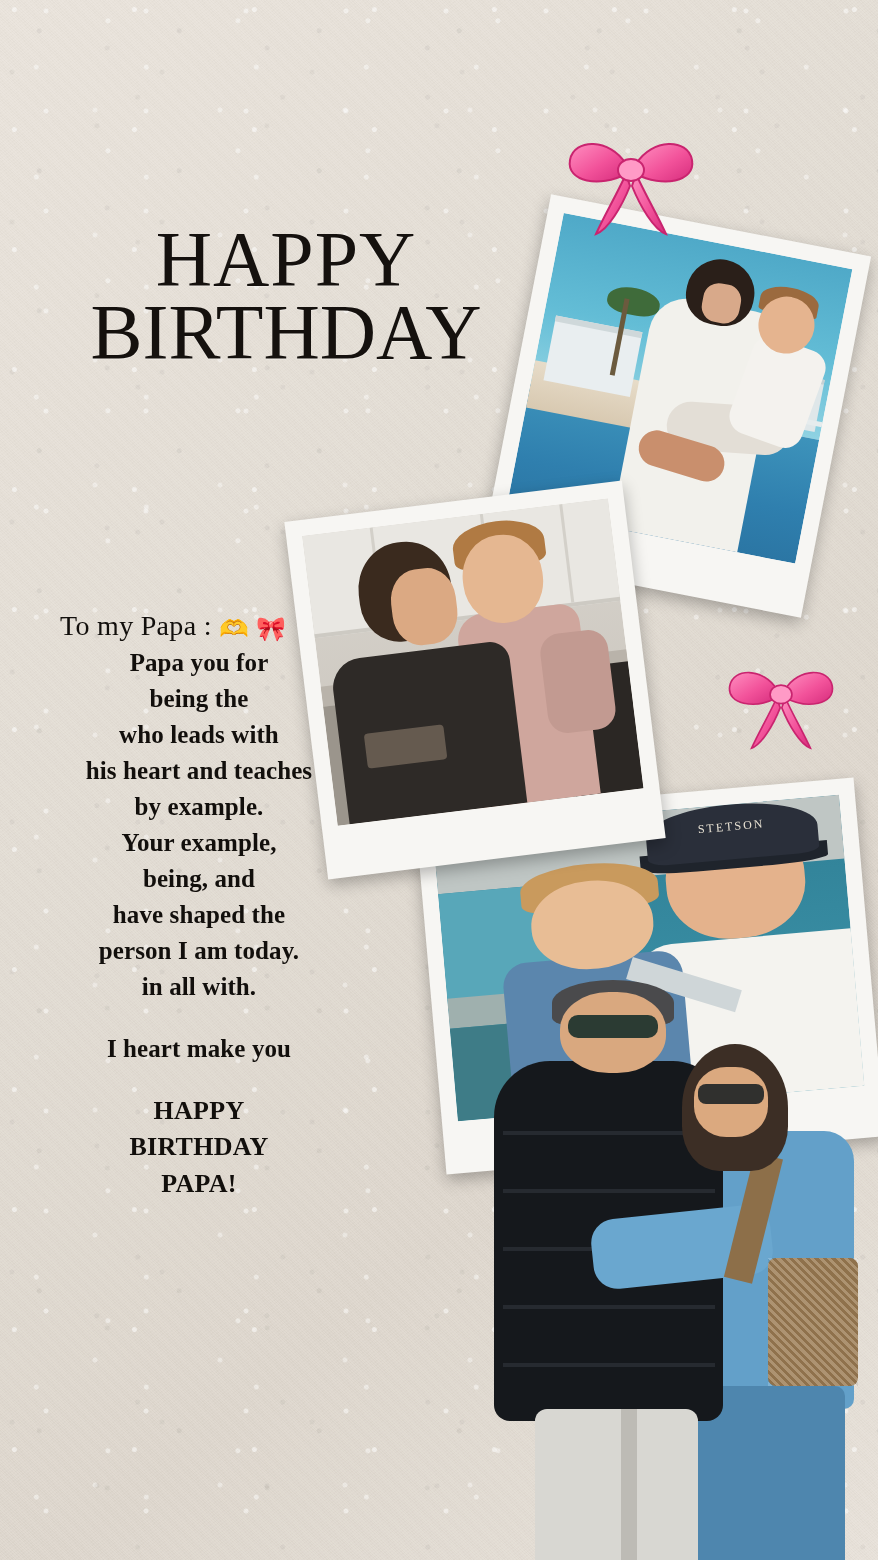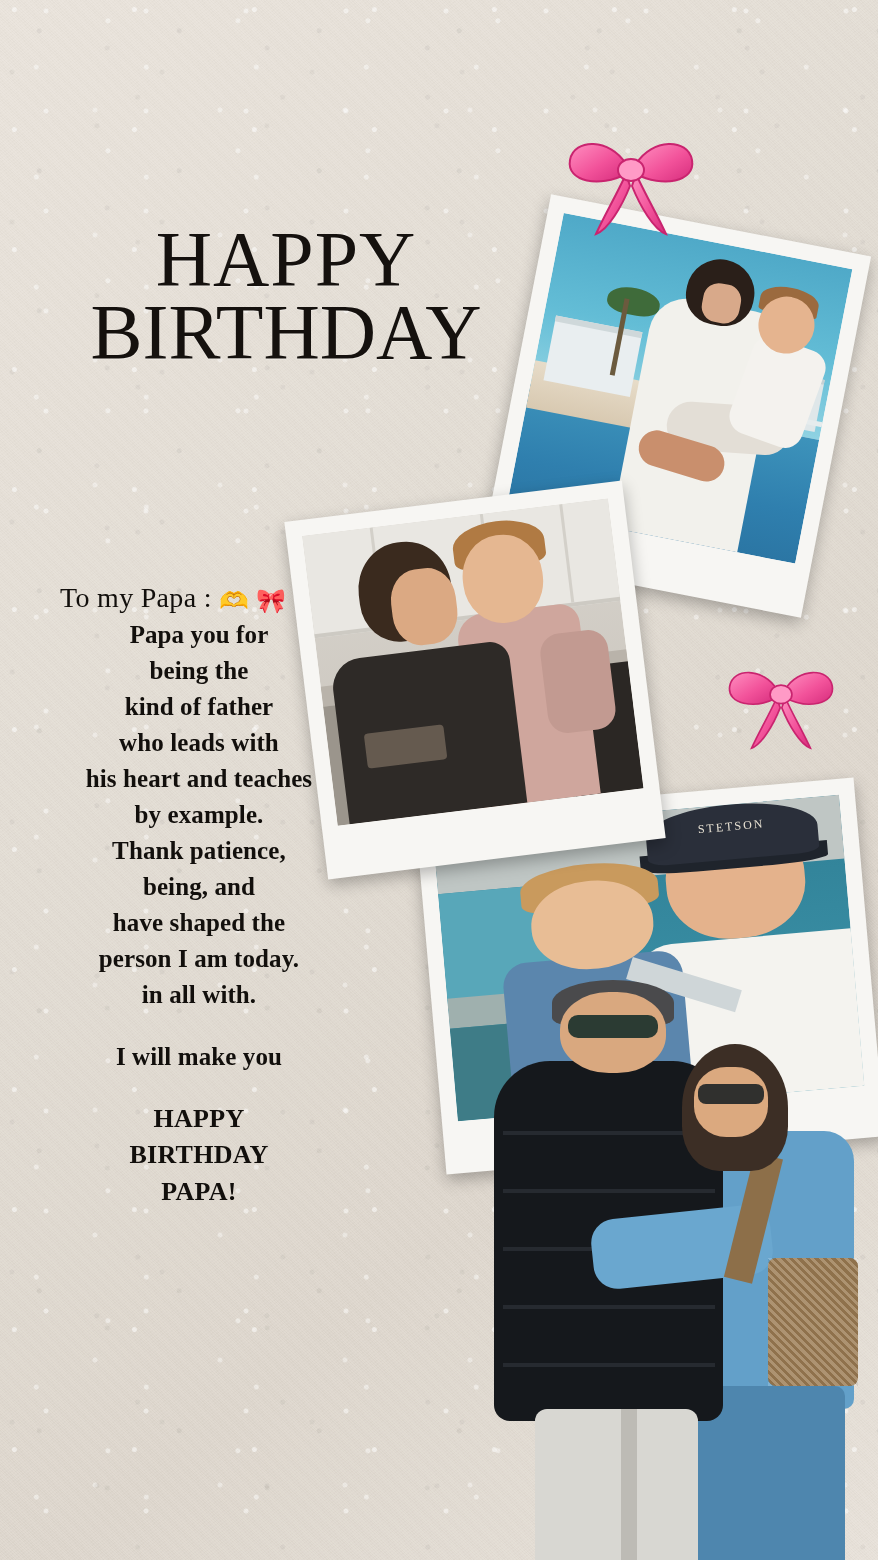--- a/index.html
+++ b/index.html
@@ -58,21 +58,21 @@
     font-weight: 400;
     text-shadow: 0 1px 0 rgba(255,255,255,0.35);
   }
   .headline .l1, .headline .l2, .headline .l3 { display: block; }
   .headline .l2 { letter-spacing: 0px; }
 
   
   .letter {
     position: absolute;
     left: 34px;
-    top: 582px;
+    top: 610px;
     width: 330px;
     color: #120f0c;
   }
   .letter .salutation {
     font-size: 28px;
     letter-spacing: 0.3px;
     text-align: left;
     padding-left: 26px;
     white-space: nowrap;
   }
@@ -309,31 +309,30 @@
   <div class="letter">
     <div class="salutation">
       <span>To my Papa :</span>
       <span class="emoji-hands">🫶</span>
       <span class="emoji-bow">🎀</span>
     </div>
 
     <div class="body">
       <p>Papa you for</p>
       <p>being the</p>
-      <p>kind of father</p>
       <p>who leads with</p>
       <p>his heart and teaches</p>
       <p>by example.</p>
-      <p>Thank patience,</p>
+      <p>Your example,</p>
       <p>being, and</p>
       <p>have shaped the</p>
       <p>person I am today.</p>
       <p>in all with.</p>
       <div class="gap"></div>
-      <p>I will make you</p>
+      <p>I heart make you</p>
     </div>
 
     <div class="signoff">
       <div>HAPPY</div>
       <div>BIRTHDAY</div>
       <div>PAPA!</div>
     </div>
   </div>
 
   <div class="polaroid" id="poly-1">

